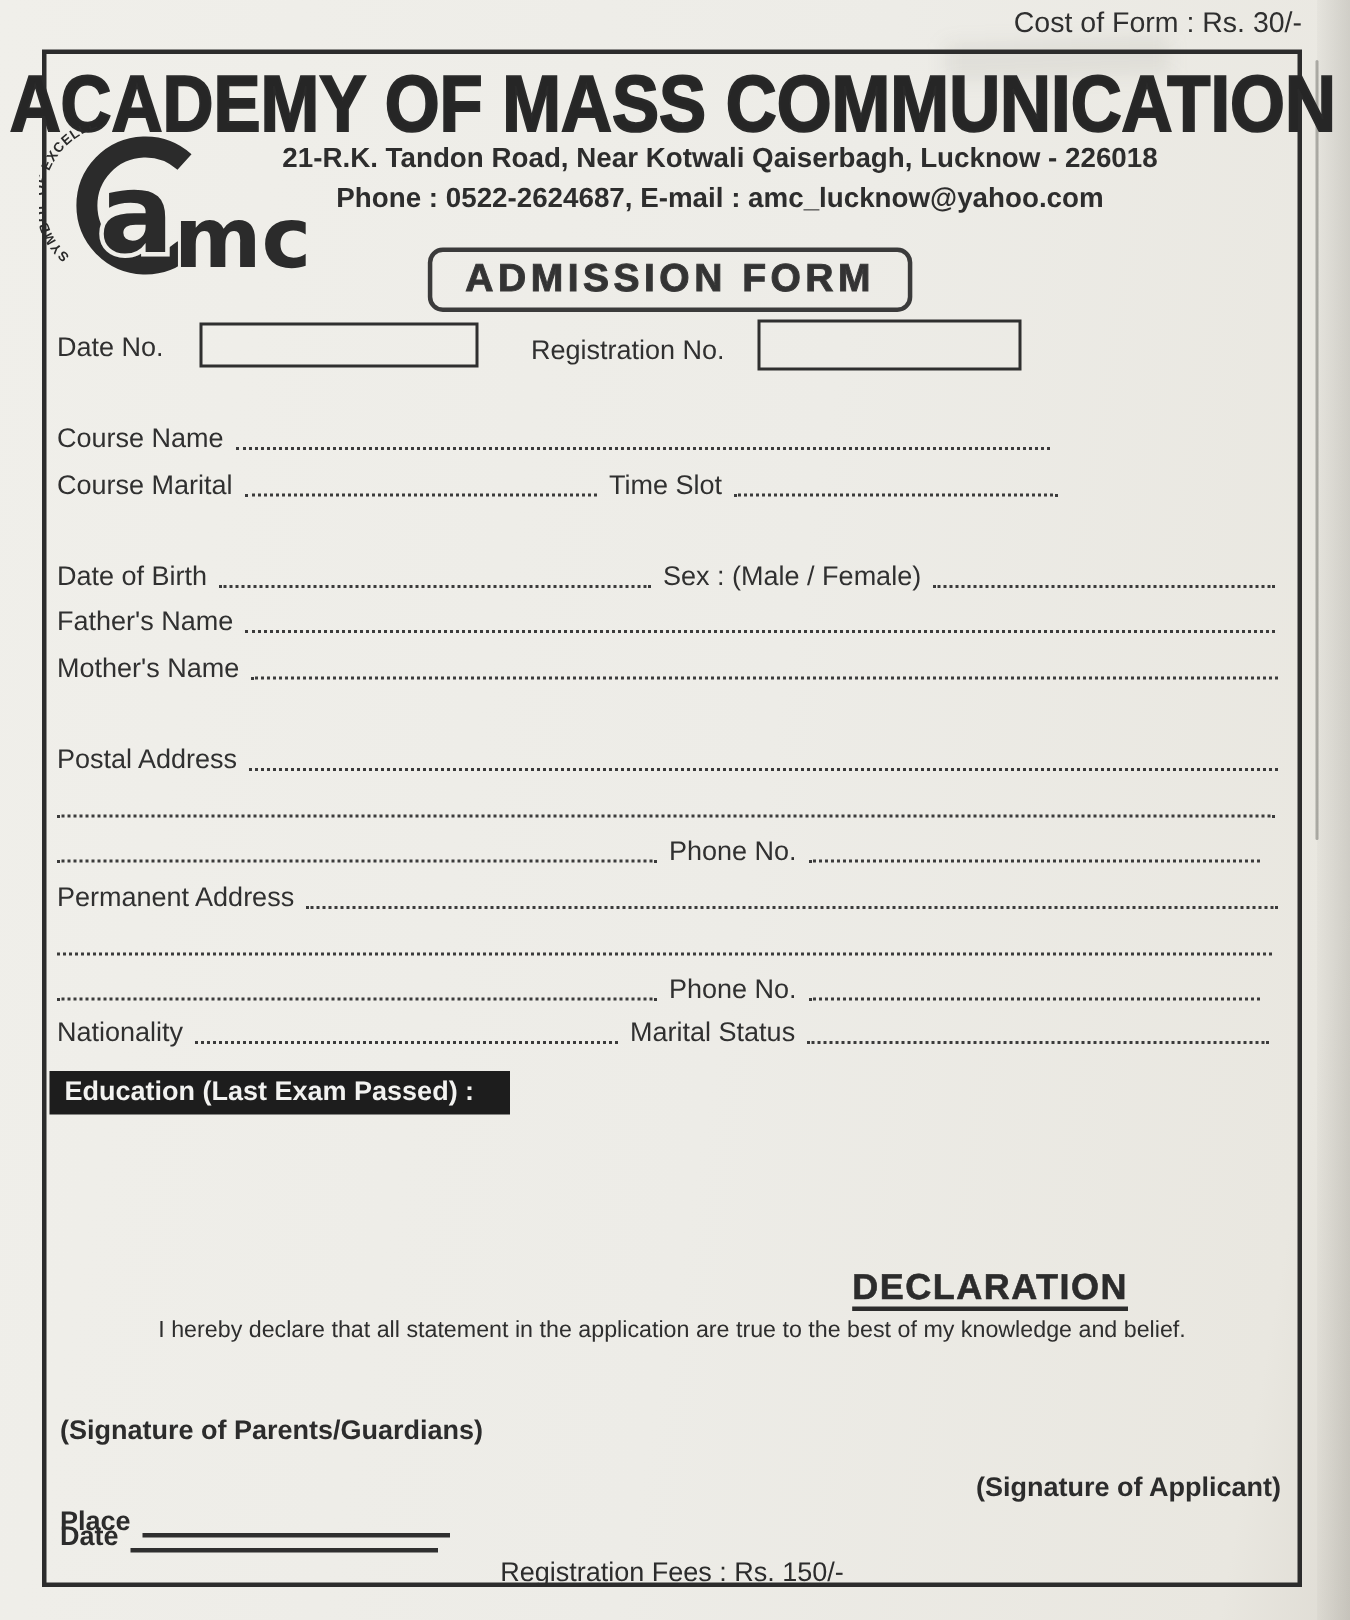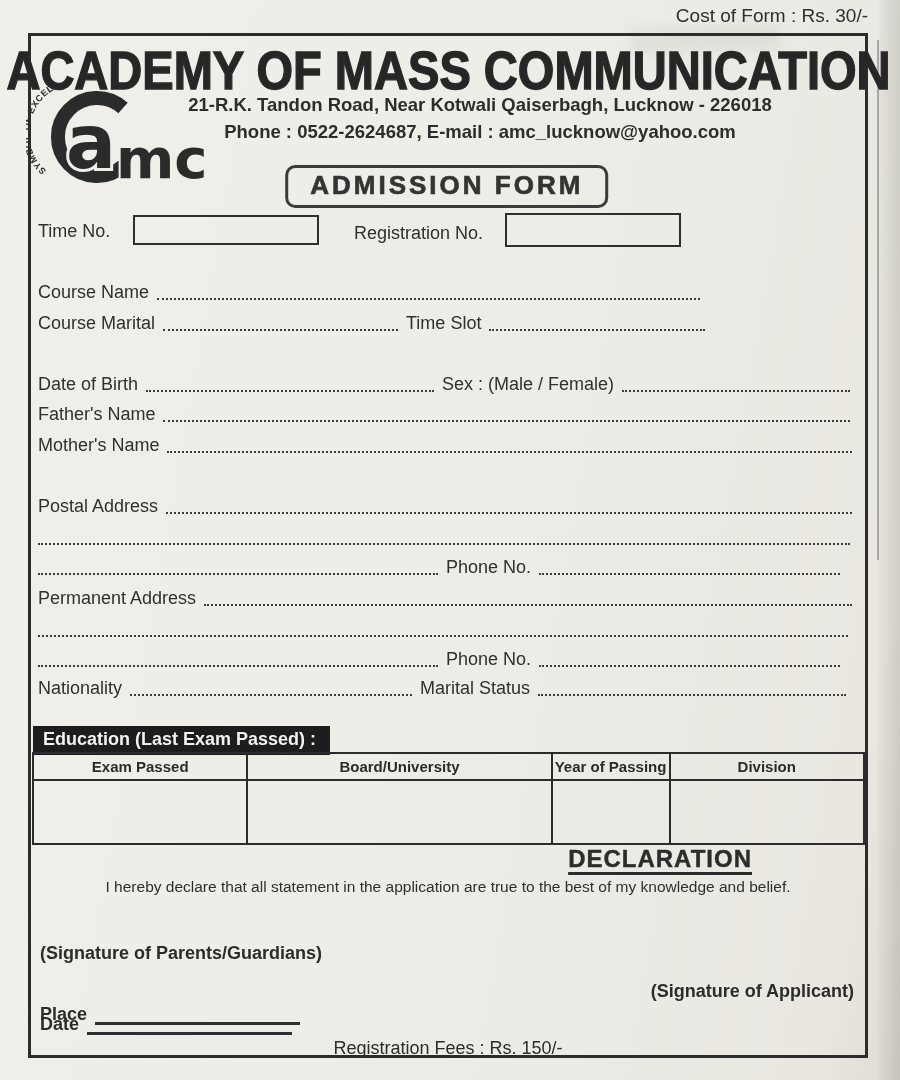--- a/index.html
+++ b/index.html
@@ -91,22 +91,21 @@
   .dots {
     border-bottom: 2.5px dotted #3b3b3b; height: 14px;
     align-self: flex-end; margin-bottom: 3px; min-width: 10px;
   }
   .f1 { flex: 1; }
 
   .edu-head {
     position: absolute; left: 33px; top: 714px;
     background: #1d1d1d; color: #f2f2f0;
     font-size: 18px; font-weight: bold;
-    padding: 3px 14px 5px 10px;
-    margin-top: 12px;
+    padding: 3px 24px 5px 10px;
   }
   .edu-table {
     position: absolute; left: 32px; top: 752px; width: 833px;
     border-collapse: collapse; table-layout: fixed;
   }
   .edu-table th, .edu-table td { border: 2.5px solid #2c2c2c; }
   .edu-table th { font-size: 15px; font-weight: bold; height: 27px; color: #2b2b2b; }
   .edu-table td { height: 64px; }
   .c1 { width: 25.8%; } .c2 { width: 36.6%; } .c3 { width: 14.2%; } .c4 { width: 23.4%; }
 
@@ -161,21 +160,21 @@
       <textPath href="#arcPath" startOffset="2">SYMBOL OF EXCELLENCE</textPath>
     </text>
     <path d="M 97 24 A 39 39 0 1 0 97 82" fill="none" stroke="#2b2b2b" stroke-width="14"></path>
     <text x="40" y="84" font-size="74" font-weight="bold" fill="#2b2b2b" stroke="#efeee9" stroke-width="6" paint-order="stroke" font-family="DejaVu Sans, sans-serif">a</text>
     <text x="90" y="94" font-size="56" font-weight="bold" fill="#2b2b2b" stroke="#efeee9" stroke-width="4" paint-order="stroke" font-family="DejaVu Sans, sans-serif">mc</text>
   </svg>
 
   <div class="adm-box">ADMISSION FORM</div>
 
 
-  <div class="lbl-abs" style="left:38px; top:221px;">Time No.</div>
+  <div class="lbl-abs" style="left:38px; top:221px;">Date No.</div>
   <div class="formno-box"></div>
   <div class="lbl-abs" style="left:354px; top:223px;">Registration No.</div>
   <div class="regno-box"></div>
 
   <div class="dotrow" style="top:279px; width:662px;">
     <span class="lbl">Course Name</span>
     <span class="dots f1"></span>
   </div>
 
   <div class="dotrow" style="top:310px; width:667px;">
@@ -235,38 +234,20 @@
   </div>
 
   <div class="dotrow" style="top:675px; width:808px;">
     <span class="lbl">Nationality</span>
     <span class="dots" style="flex:0 0 282px;"></span>
     <span class="midlbl">Marital Status</span>
     <span class="dots f1"></span>
   </div>
 
   <div class="edu-head">Education (Last Exam Passed) :</div>
-  <table class="edu-table">
-    <thead>
-      <tr>
-        <th class="c1">Exam Passed</th>
-        <th class="c2">Board/University</th>
-        <th class="c3">Year of Passing</th>
-        <th class="c4">Division</th>
-      </tr>
-    </thead>
-    <tbody>
-      <tr>
-        <td></td>
-        <td></td>
-        <td></td>
-        <td></td>
-      </tr>
-    </tbody>
-  </table>
 
   <div class="decl-h">
     <span>DECLARATION</span>
   </div>
   <div class="decl-body">I hereby declare that all statement in the application are true to the best of my knowledge and belief.</div>
 
   <div class="sig-parents">(Signature of Parents/Guardians)</div>
 
   <div class="dp-row" style="top:974px;margin-top:40px;">
     <span>Date</span>

